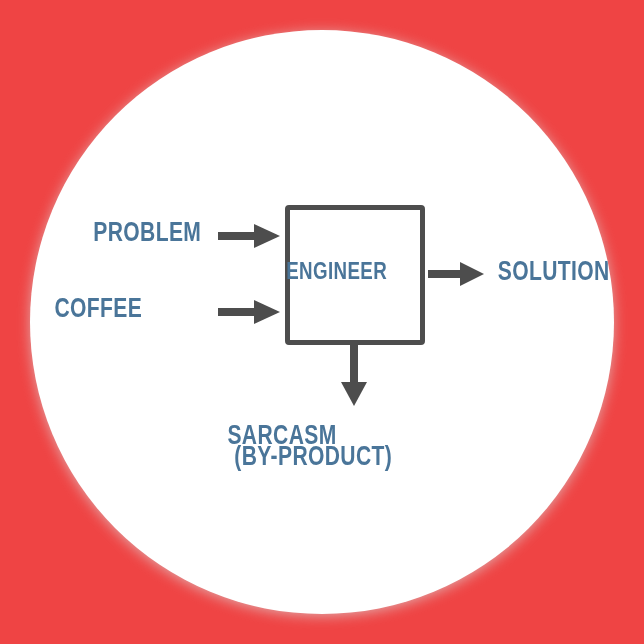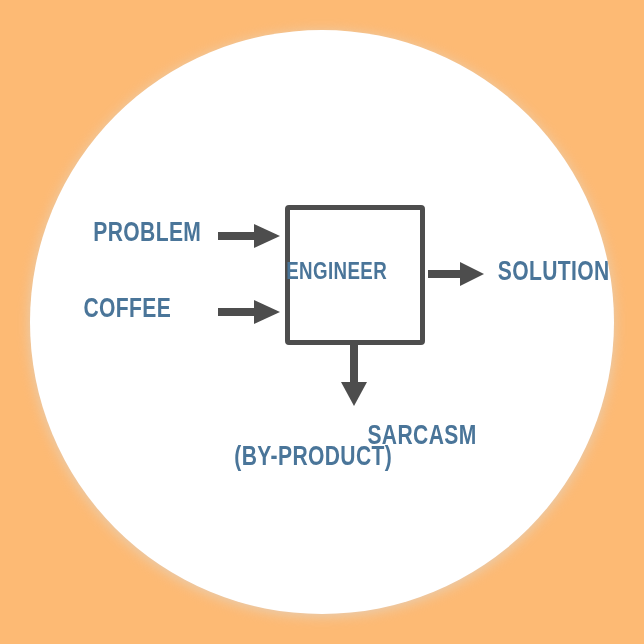--- a/index.html
+++ b/index.html
@@ -8,21 +8,21 @@
     width: 644px;
     height: 644px;
     overflow: hidden;
     background: #efefef;
   }
 
   #canvas {
     position: relative;
     width: 644px;
     height: 644px;
-    background: #fdba74;
+    background: #ef4444;
     font-family: "Liberation Sans", sans-serif;
   }
 
   
   #sticker-shadow {
     position: absolute;
     left: 31px;
     top: 33px;
     width: 582px;
     height: 582px;
@@ -73,24 +73,24 @@
 
   #label-problem {
     left: 0px;
     top: 189px;
     width: 186px;
     text-align: right;
     font-size: 27px;
   }
 
   #label-coffee {
-    left: 4px;
+    left: 12px;
     top: 265px;
     width: 186px;
-    text-align: center;
+    text-align: left;
     font-size: 27px;
   }
 
   #label-engineer {
     left: 242px;
     top: 229px;
     width: 130px;
     text-align: center;
     font-size: 24px;
   }
@@ -100,21 +100,21 @@
     top: 228px;
     width: 192px;
     text-align: left;
     font-size: 27px;
   }
 
   #label-sarcasm {
     left: 182px;
     top: 392px;
     width: 280px;
-    text-align: right;
+    text-align: left;
     font-size: 27px;
   }
 
   #label-byproduct {
     left: 182px;
     top: 413px;
     width: 280px;
     text-align: left;
     font-size: 27px;
   }

